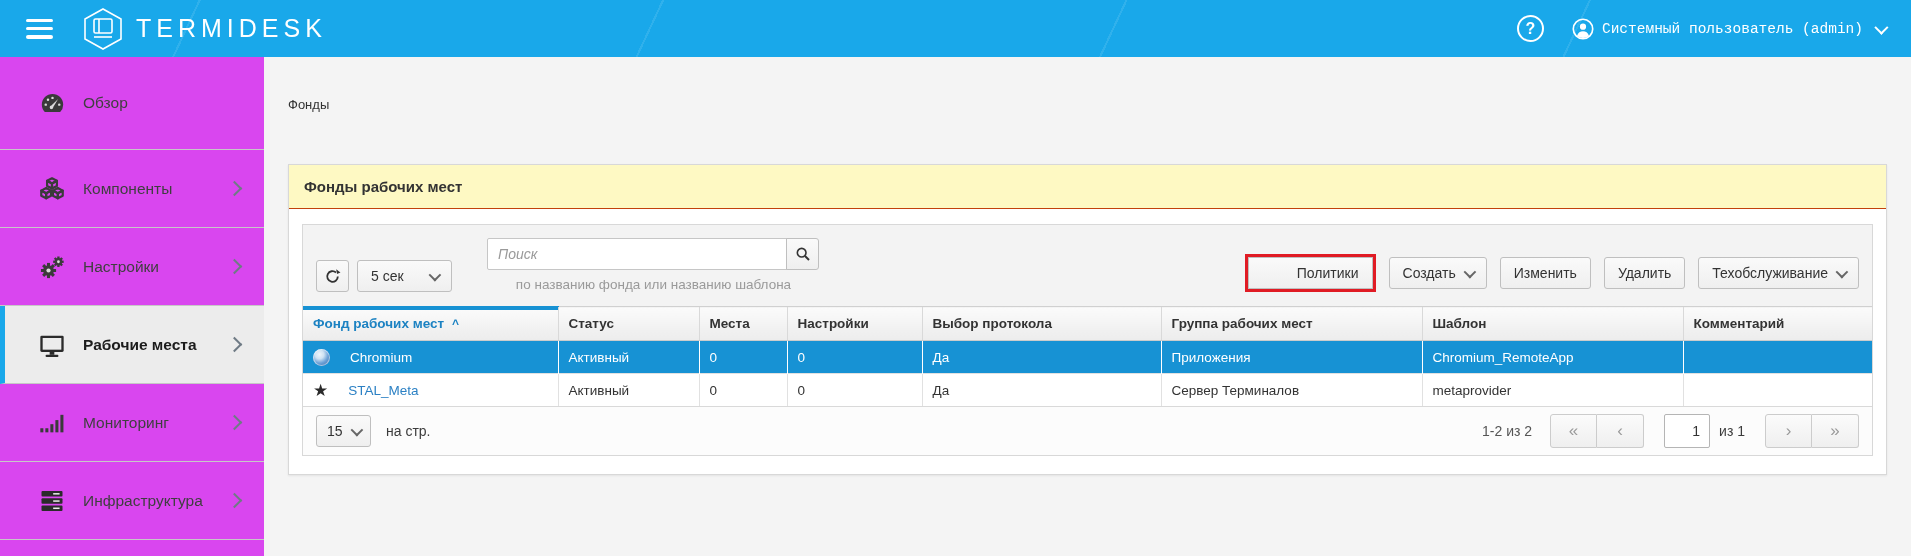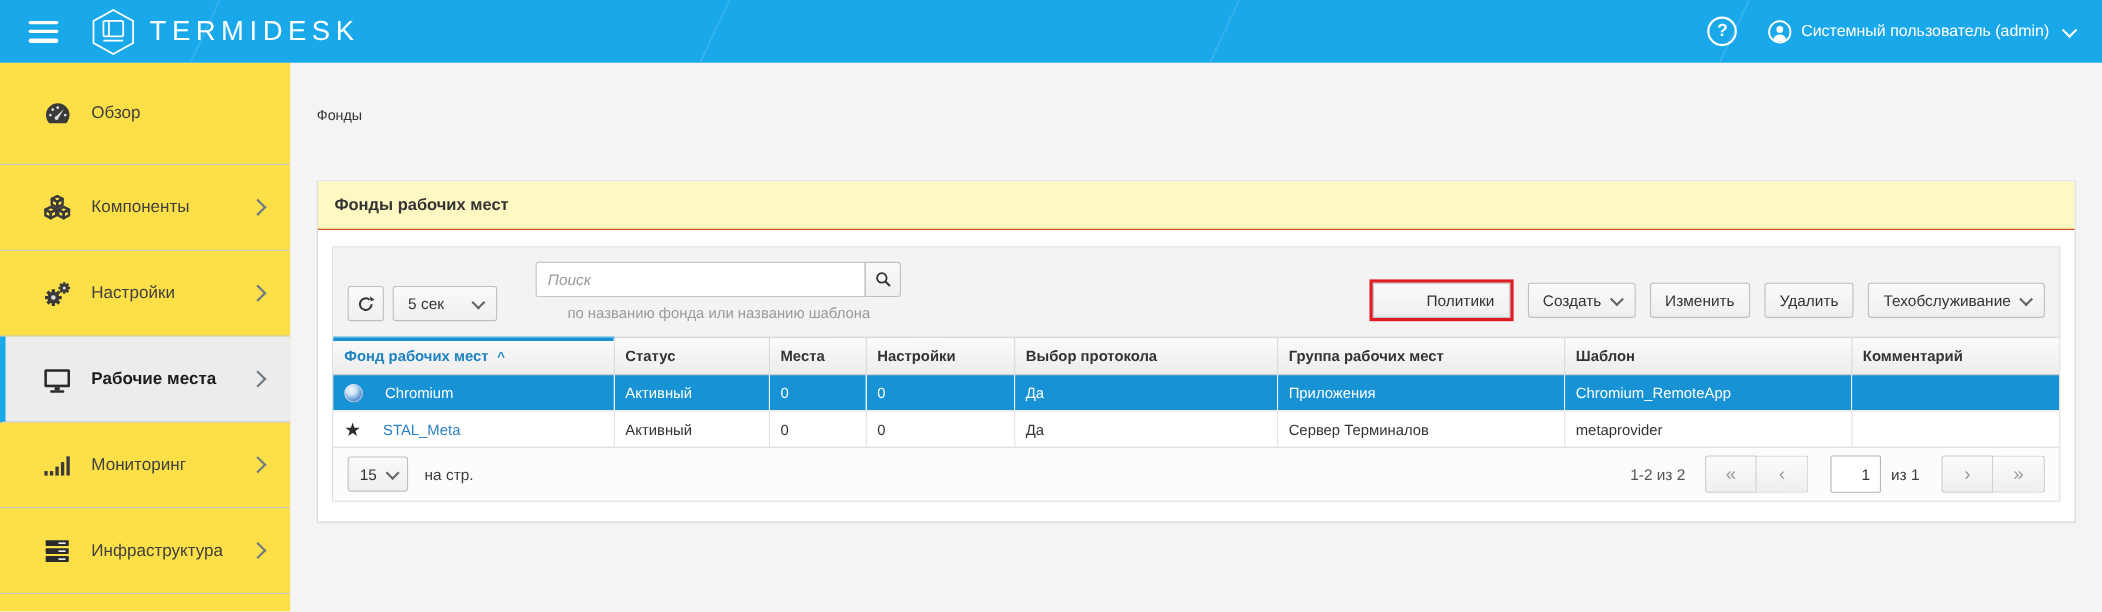--- a/index.html
+++ b/index.html
@@ -9,28 +9,28 @@
   .topbar{height:57px;background:#19a8ea;display:flex;align-items:center;padding:0 26px;box-sizing:border-box;position:relative;overflow:hidden;}
   .topbar::before{content:"";position:absolute;inset:0;
     background:repeating-linear-gradient(115deg,transparent 0 180px,rgba(255,255,255,.10) 180px 182px,transparent 182px 420px);
     pointer-events:none;}
   .hamburger{width:27px;height:20px;display:flex;flex-direction:column;justify-content:space-between;cursor:pointer;z-index:1;}
   .hamburger span{display:block;height:3.5px;background:#fff;border-radius:2px;}
   .logo{display:flex;align-items:center;margin-left:30px;z-index:1;}
   .brand{color:#fff;font-size:25px;letter-spacing:5px;font-weight:400;margin-left:13px;}
   .topbar-right{margin-left:auto;display:flex;align-items:center;gap:28px;z-index:1;}
   .help-circle{width:27px;height:27px;border:2.5px solid #fff;border-radius:50%;color:#fff;font-weight:bold;font-size:16px;display:flex;align-items:center;justify-content:center;box-sizing:border-box;cursor:pointer;}
-  .usermenu{display:flex;align-items:center;gap:8px;color:#fff;font-size:14.5px;cursor:pointer;}
+  .usermenu{display:flex;align-items:center;gap:8px;color:#fff;font-size:14.5px;cursor:pointer;font-family:Liberation Mono, monospace;}
   .chev{display:inline-block;width:8px;height:8px;border-right:2px solid #fff;border-bottom:2px solid #fff;transform:rotate(45deg) translateY(-2px);margin-left:4px;}
 
   
   .layout{display:flex;height:499px;}
 
   
-  .sidebar{width:264px;background:#fde047;flex-shrink:0;box-sizing:border-box;}
+  .sidebar{width:264px;background:#d946ef;flex-shrink:0;box-sizing:border-box;}
   .side-item{height:78px;display:flex;align-items:center;padding:0 24px 0 36px;border-bottom:1px solid #c7c7c7;color:#3f3f3f;font-size:15.5px;cursor:pointer;box-sizing:border-box;}
   .side-item.first{height:93px;}
   .side-item.active{background:#ececec;border-left:5px solid #19a8ea;padding-left:31px;font-weight:bold;color:#1c1c1c;}
   .side-icon{width:32px;margin-right:15px;display:flex;justify-content:center;align-items:center;flex-shrink:0;}
   .side-icon svg{fill:#3a3a3a;}
   .chevR{margin-left:auto;width:9px;height:9px;border-top:2.5px solid #6f7b85;border-right:2.5px solid #6f7b85;transform:rotate(45deg);flex-shrink:0;}
 
   
   .main{flex:1;background:#f4f4f4;box-sizing:border-box;padding:0 24px;}
   .breadcrumb{padding-top:40px;font-size:13px;color:#333;}

